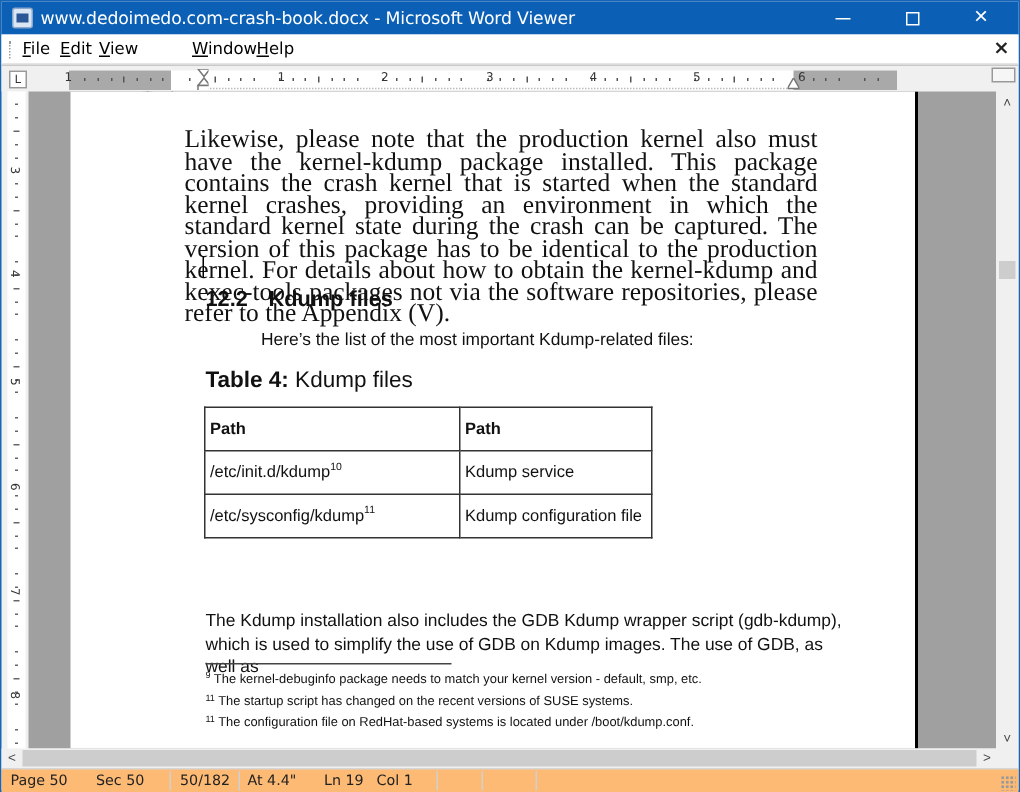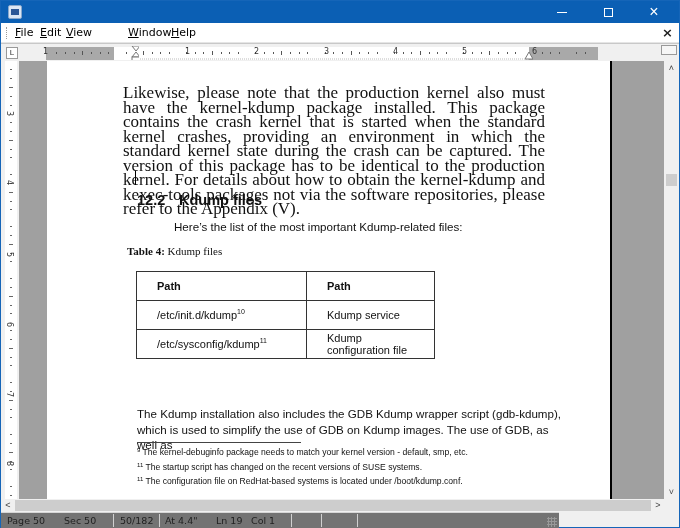--- a/index.html
+++ b/index.html
@@ -37,55 +37,56 @@
   .vruler-num { position: absolute; left: 2px; font-size: 8px; color: #333; transform: rotate(90deg); font-family: "DejaVu Sans", sans-serif; }
 
   .doc-area { position: absolute; left: 18px; top: 60px; width: 645px; height: 438px; background: #a0a0a0; overflow: hidden; }
   .page { position: absolute; left: 28px; top: 0; width: 565px; height: 438px; background: #fff; border-right: 2px solid #000; }
 
   .body-text { position: absolute; left: 76px; width: 422px; font-size: 17px; line-height: 14.5px; color: #111; text-align: justify; font-family: Liberation Serif, serif; }
   .cursor { position: absolute; left: 88px; top: 110px; width: 1px; height: 14px; background: #000; }
   .heading { position: absolute; left: 90px; top: 131px; font-size: 14.5px; font-weight: bold; color: #111; }
   .heading .num { display: inline-block; width: 42px; }
   .intro { position: absolute; left: 90px; top: 159px; font-size: 11.6px; color: #111; margin-left: 37px; }
-  .caption { position: absolute; left: 80px; top: 184px; font-size: 11px; color: #111; font-family: Liberation Serif, serif; }
+  .caption { position: absolute; left: 90px; top: 184px; font-size: 15px; color: #111; }
   .caption b { font-weight: bold; }
 
   table.kdump { position: absolute; left: 89px; top: 210px; border-collapse: collapse; font-size: 11px; color: #111; }
-  table.kdump td { border: 1px solid #333; padding: 0 20px; height: 29px; vertical-align: middle; }
+  table.kdump td { border: 1px solid #333; padding: 0 3px; height: 29px; vertical-align: middle; }
   table.kdump td.c1 { width: 170px; }
   table.kdump td.c2 { width: 128px; }
   table.kdump tr.hdr td { font-weight: bold; height: 29px; }
   table.kdump sup { font-size: 7px; vertical-align: 5px; line-height: 0; }
 
   .para2 { position: absolute; left: 90px; top: 345px; width: 425px; font-size: 11.6px; line-height: 15.5px; color: #111; }
   .fn-rule { position: absolute; left: 90px; top: 381px; width: 164px; height: 1px; background: #444; }
   .footnotes { position: absolute; left: 90px; top: 384px; font-size: 8.6px; line-height: 14.5px; color: #111; }
   .footnotes sup { font-size: 6px; vertical-align: 3px; line-height: 0; }
 
   .vscroll { position: absolute; left: 663px; top: 60px; width: 15px; height: 438px; background: #f0f0f0; }
   .vscroll .arrow { position: absolute; left: 0; width: 15px; height: 14px; font-size: 9px; text-align: center; color: #444; line-height: 14px; }
   .vscroll .thumb { position: absolute; left: 2px; top: 113px; width: 11px; height: 12px; background: #cdcdcd; }
 
   .hscroll { position: absolute; left: 0; top: 498px; width: 678px; height: 13px; background: #f0f0f0; }
   .hscroll .track { position: absolute; left: 14px; top: 1px; width: 636px; height: 11px; background: #cdcdcd; }
   .hscroll .arrow { position: absolute; top: 0; width: 14px; height: 13px; font-size: 9px; text-align: center; line-height: 13px; color: #444; }
 
-  .statusbar { position: absolute; left: 0; top: 511px; width: 558px; height: 16px; background: #737373; border-top: 1px solid #d6d6d6; font-size: 9.5px; color: #222; font-family: "DejaVu Sans", sans-serif; }
+  .statusbar { position: absolute; left: 0; top: 511px; width: 678px; height: 16px; background: #fdba74; border-top: 1px solid #d6d6d6; font-size: 9.5px; color: #222; font-family: "DejaVu Sans", sans-serif; }
   .status-item { position: absolute; top: 2px; }
   .status-sep { position: absolute; top: 1px; width: 1px; height: 13px; background: #d0d0d0; }
   .resize-grip { position: absolute; right: 2px; bottom: 1px; width: 10px; height: 10px; background-image: radial-gradient(#999 1px, transparent 1.2px); background-size: 3px 3px; }
 </style>
 </head>
 <body>
 
 <div class="window">
 
   <div class="titlebar">
     <div class="app-icon"></div>
+    <div class="title-text">www.dedoimedo.com-crash-book.docx - Microsoft Word Viewer</div>
     <div class="win-btn win-min">
         <div class="min-glyph"></div>
       </div>
     <div class="win-btn win-max">
         <div class="max-glyph"></div>
       </div>
     <div class="win-btn win-close">
         <span style="font-size:16px;">×</span>
       </div>
   </div>

